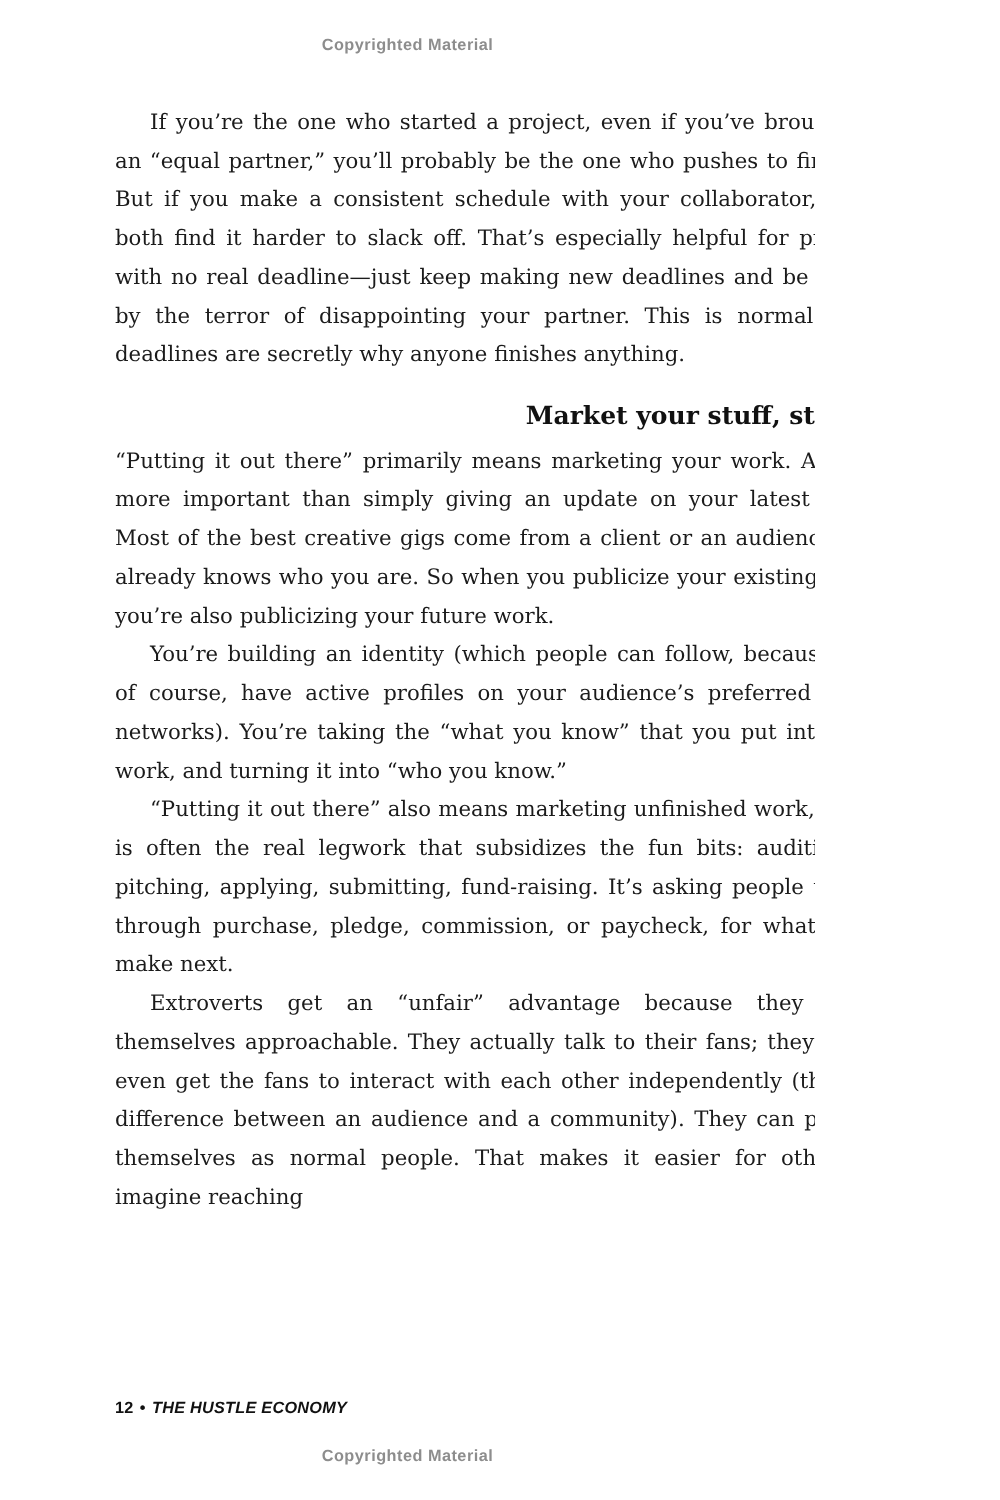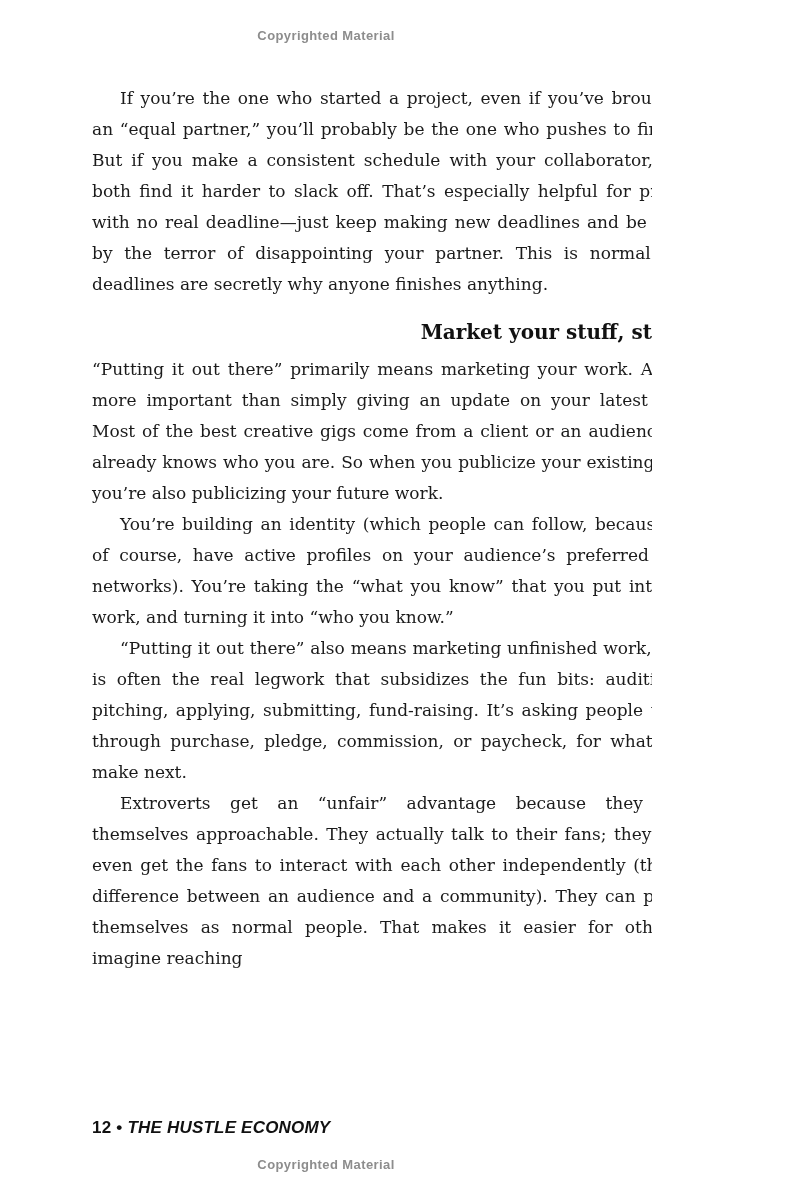--- a/index.html
+++ b/index.html
@@ -54,21 +54,21 @@
     text-align: right;
     margin: 17px 0 7px 1px;
     padding: 0;
     color: #111111;
   }
   .footer {
     position: absolute;
     left: 92px;
     top: 1118px;
     font-family: "Liberation Sans", sans-serif;
-    font-size: 17px;
+    font-size: 13px;
     font-weight: bold;
     color: #111111;
     letter-spacing: 0.2px;
   }
   .footer .sep {
     margin: 0 5px;
   }
   .footer .book-title {
     font-style: italic;
   }

